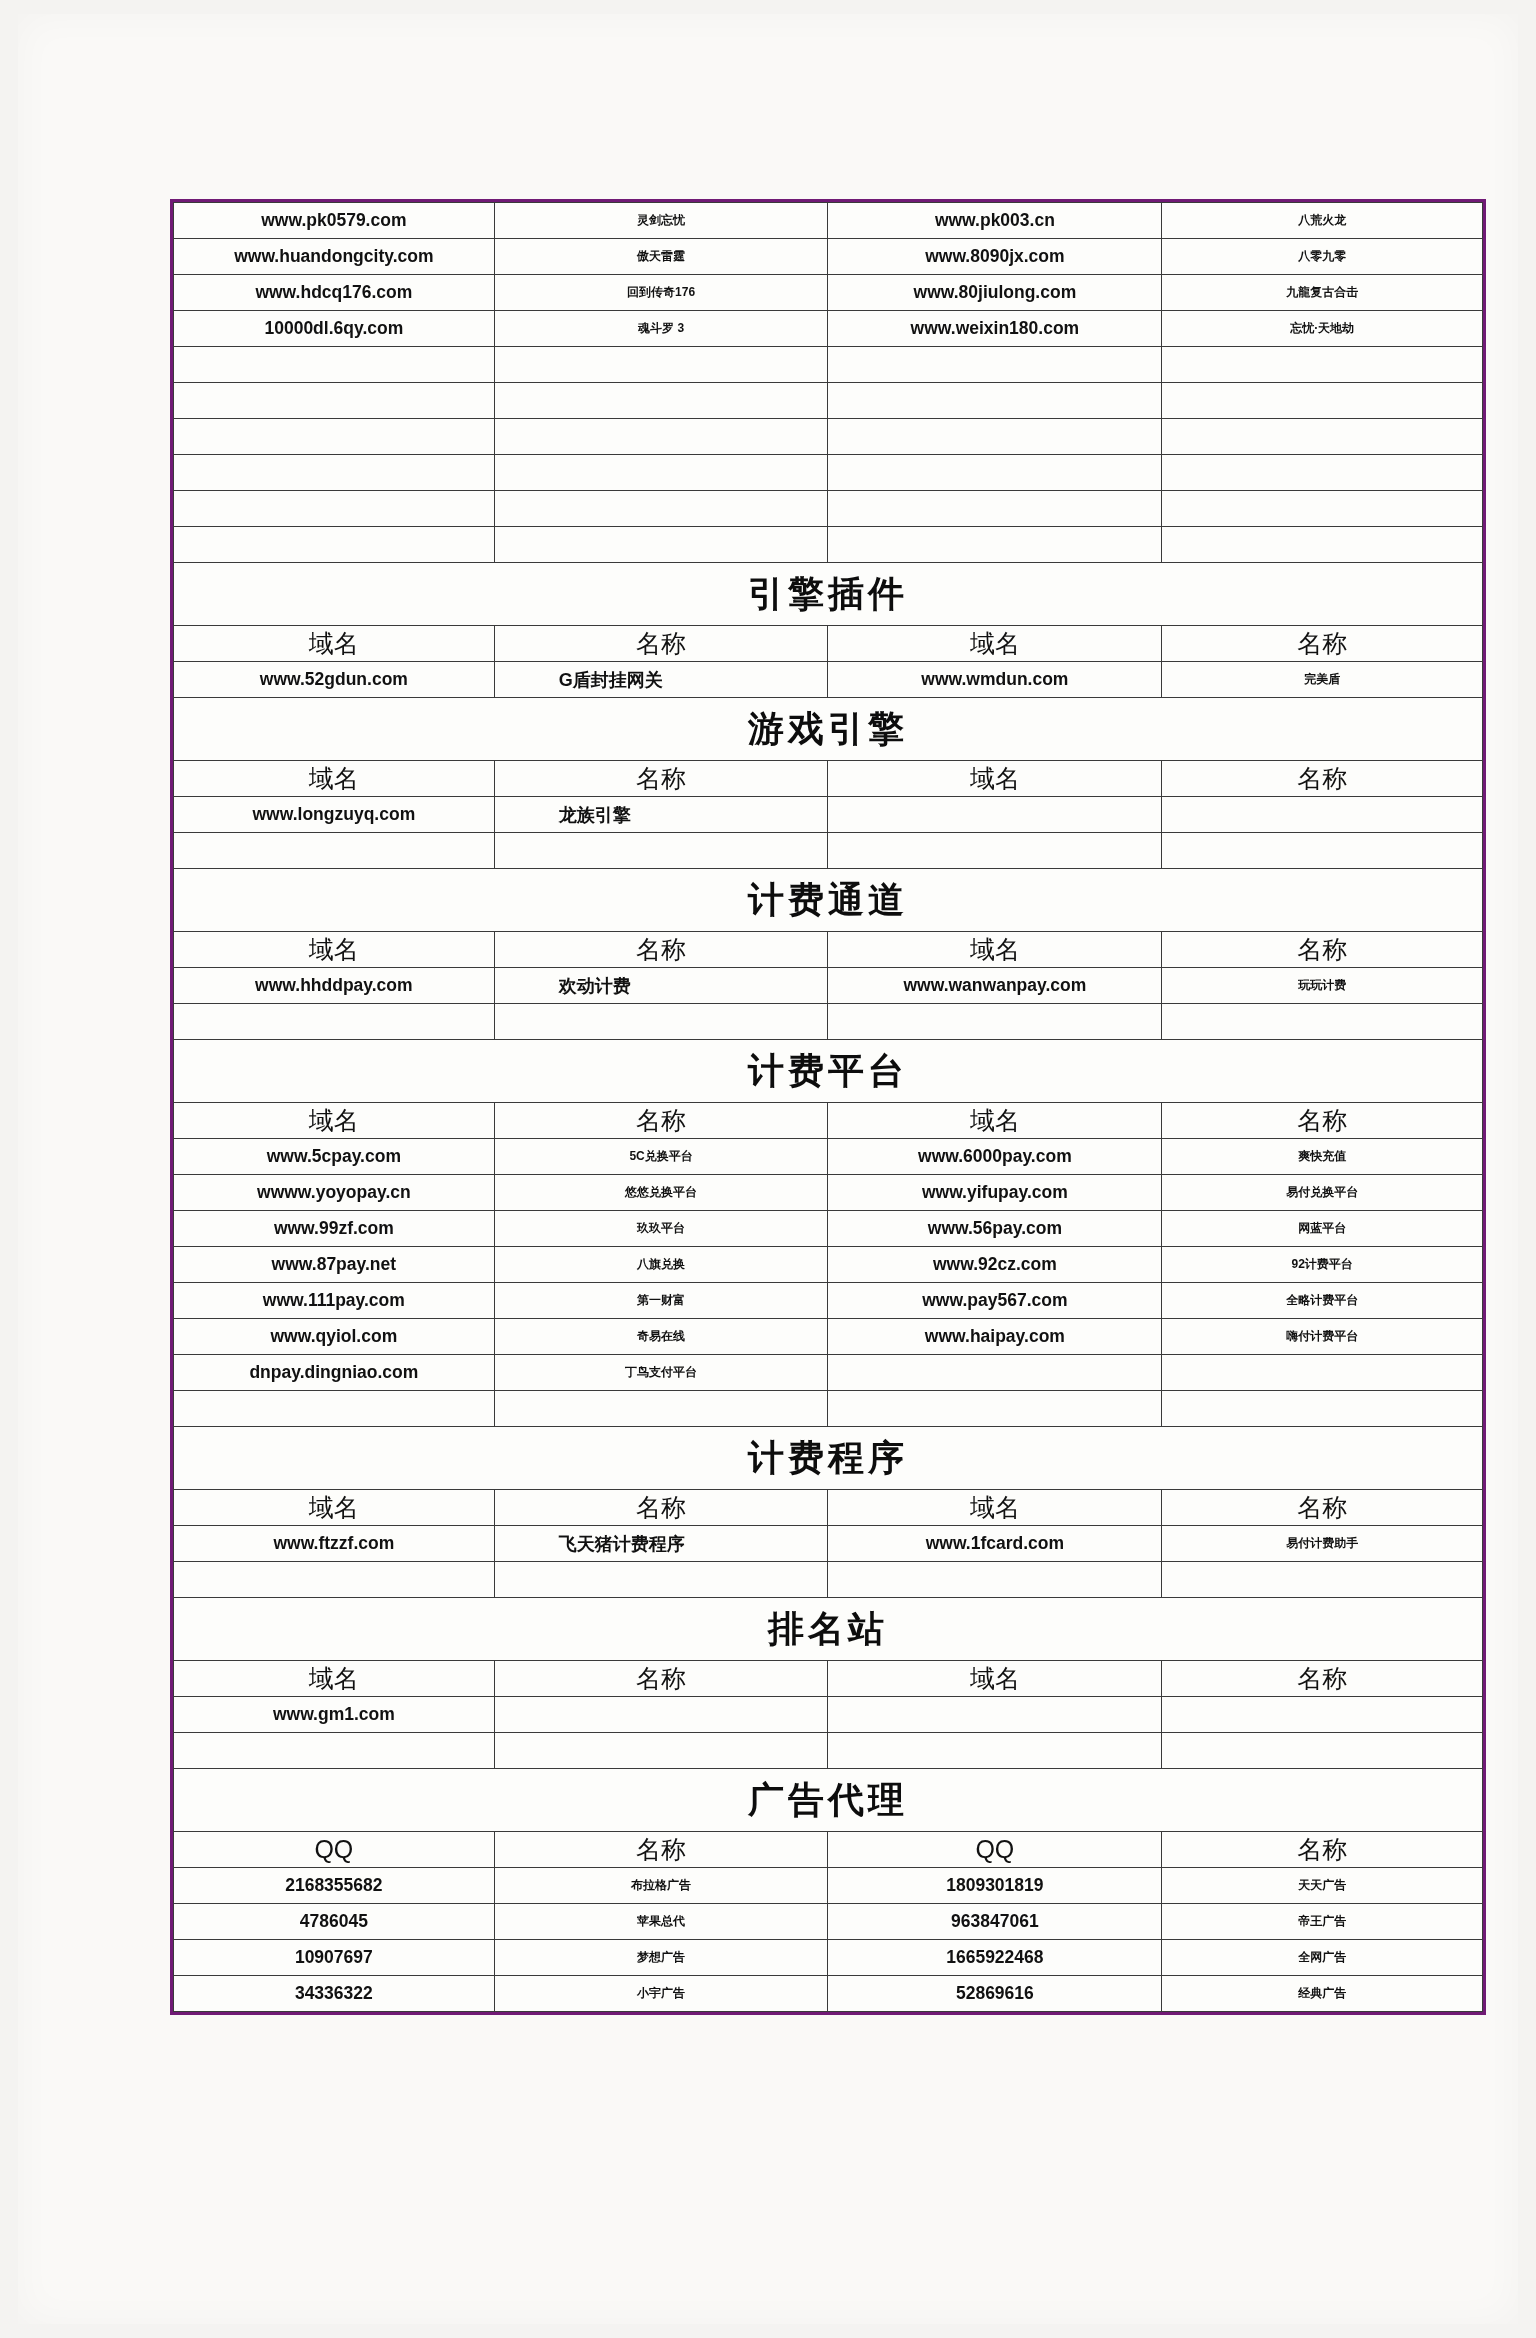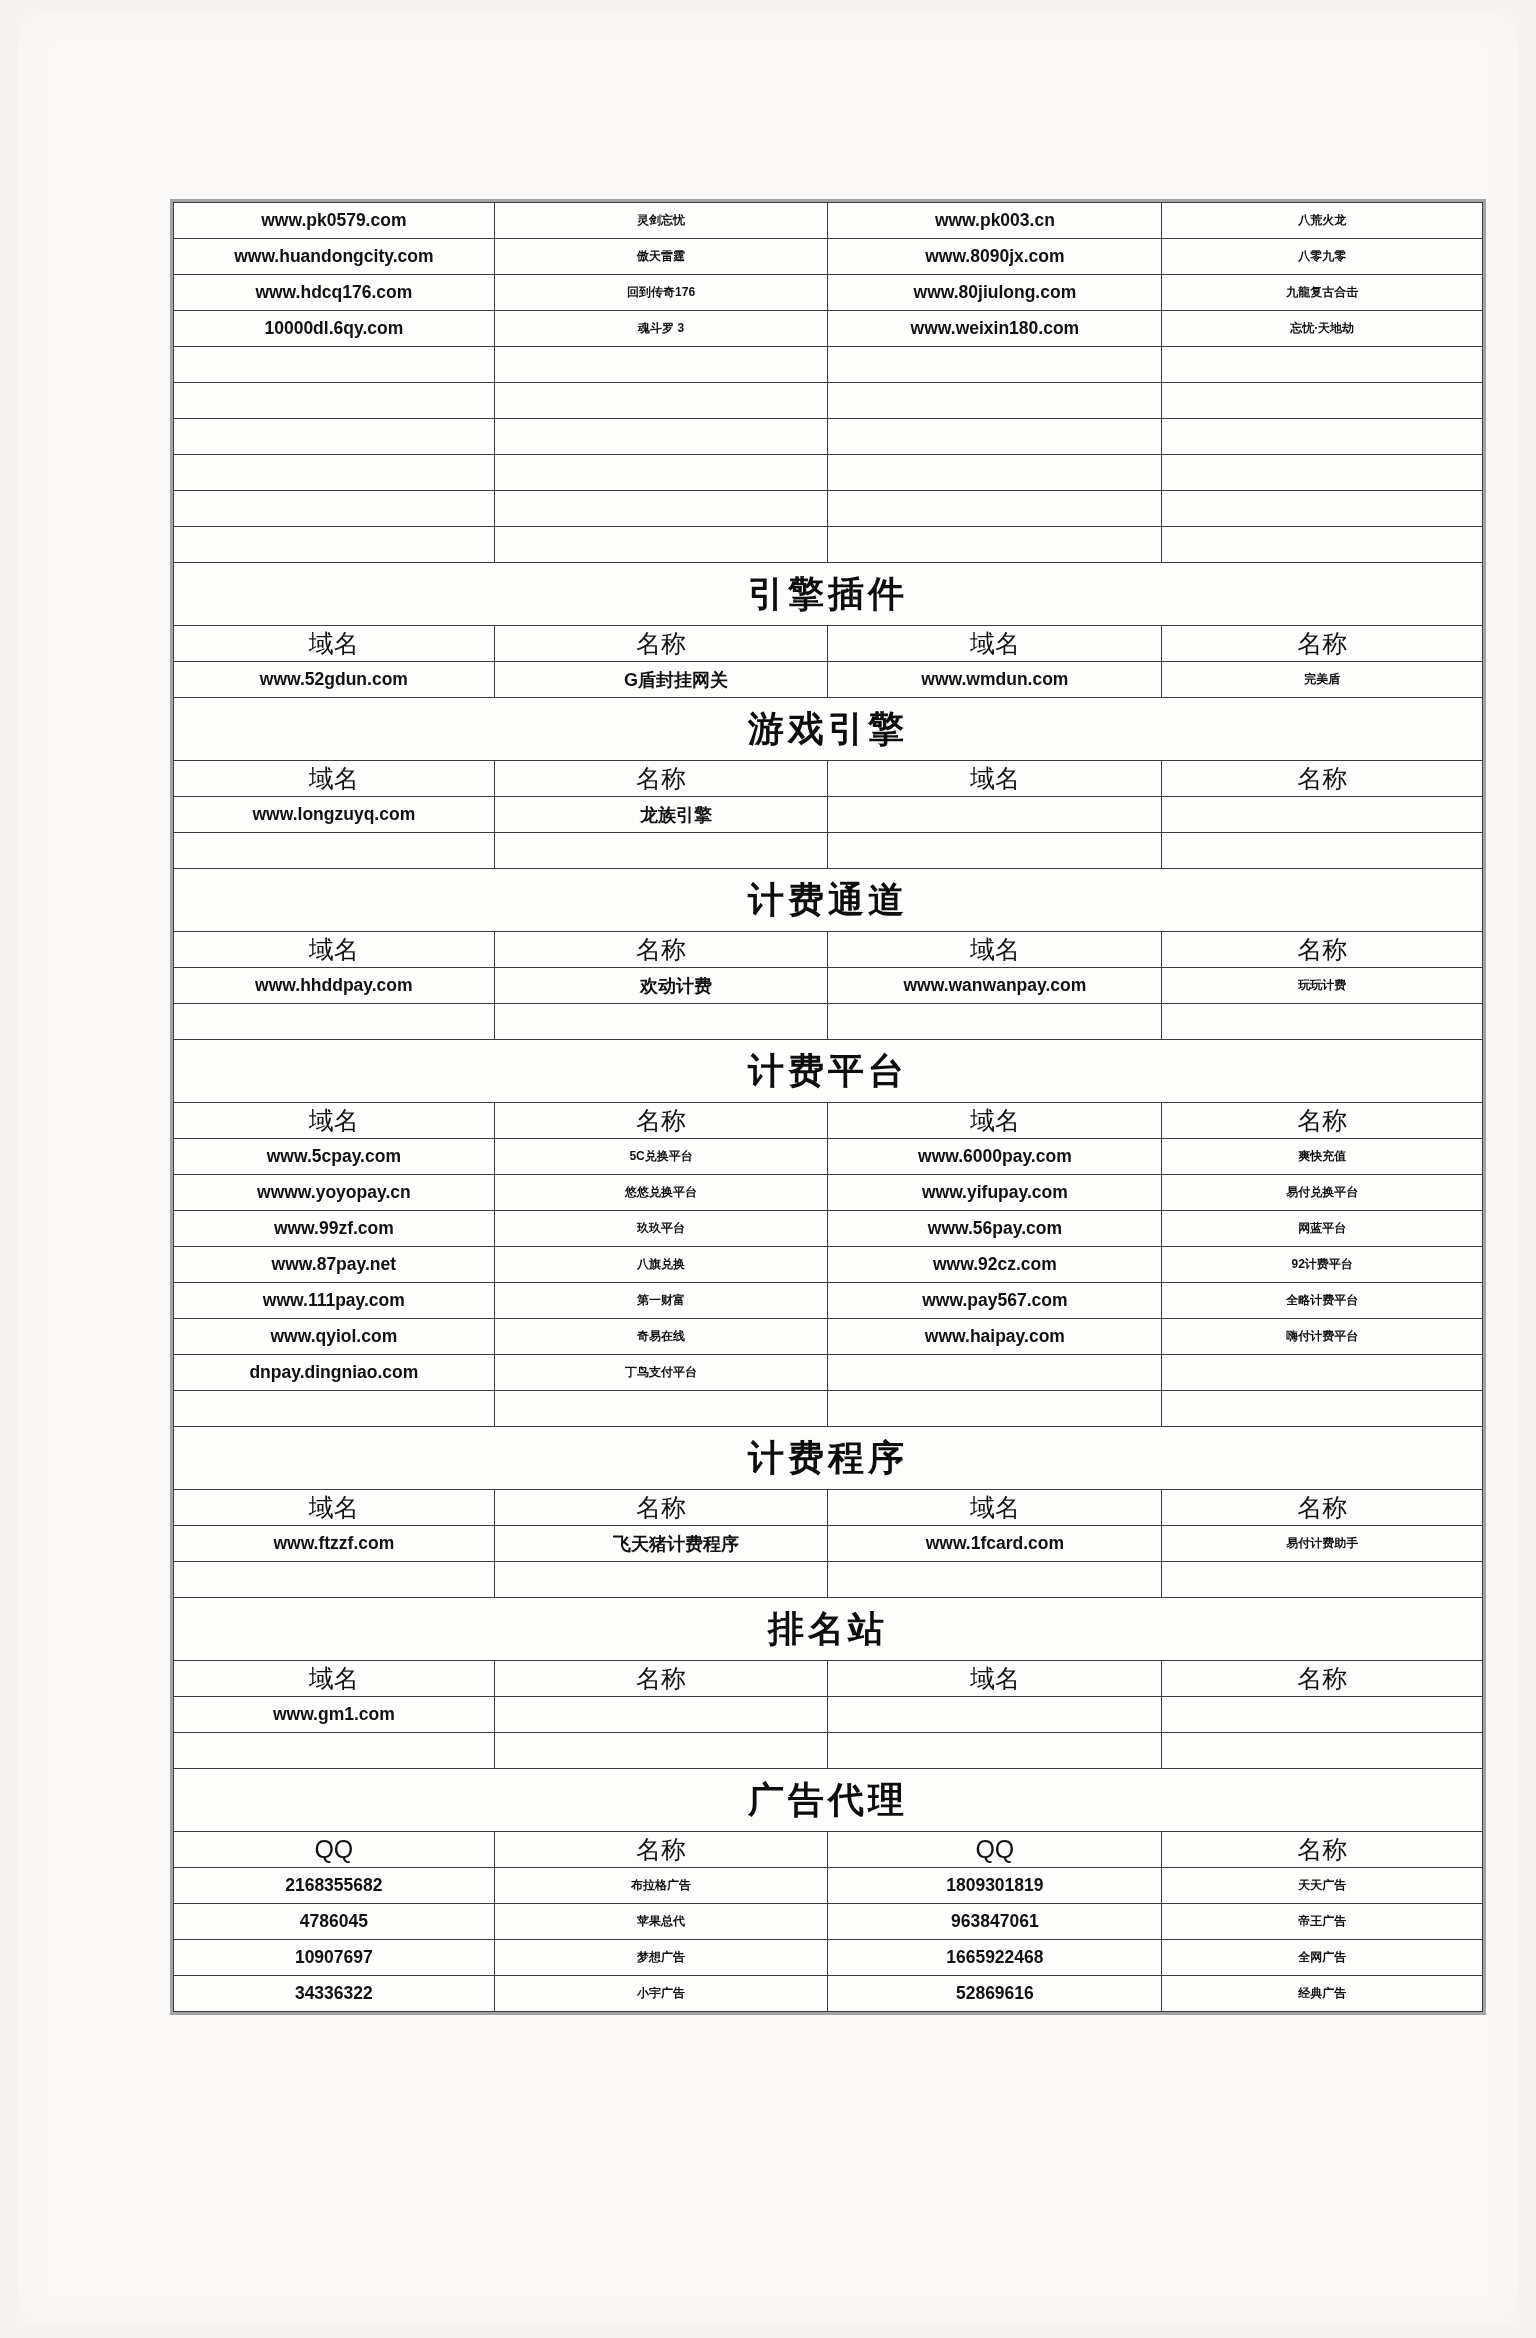--- a/index.html
+++ b/index.html
@@ -30,21 +30,21 @@
     height: 2310px;
     background: #faf9f7;
     box-shadow: inset 0 0 40px rgba(0,0,0,0.03);
   }
   .sheet {
     position: absolute;
     left: 152px;
     top: 185px;
     width: 1316px;
     background: #fdfdfb;
-    border: 3px solid #a3a3a3;
+    border: 3px solid #701a75;
     box-sizing: border-box;
   }
   table {
     border-collapse: collapse;
     width: 100%;
     table-layout: fixed;
   }
   td {
     border: 1px solid #3a3a3a;
     height: 35px;
@@ -65,22 +65,22 @@
     font-weight: bold;
     font-size: 17.5px;
   }
   td.name {
     font-weight: bold;
     font-size: 12px;
   }
   td.name-left {
     font-weight: bold;
     font-size: 18px;
-    text-align: center;
-    padding-left: 34px;
+    text-align: left;
+    padding-left: 64px;
   }
   td.hdr {
     font-size: 25px;
     font-weight: normal;
     color: #111;
   }
   td.section {
     font-size: 36px;
     font-weight: bold;
     letter-spacing: 4px;

